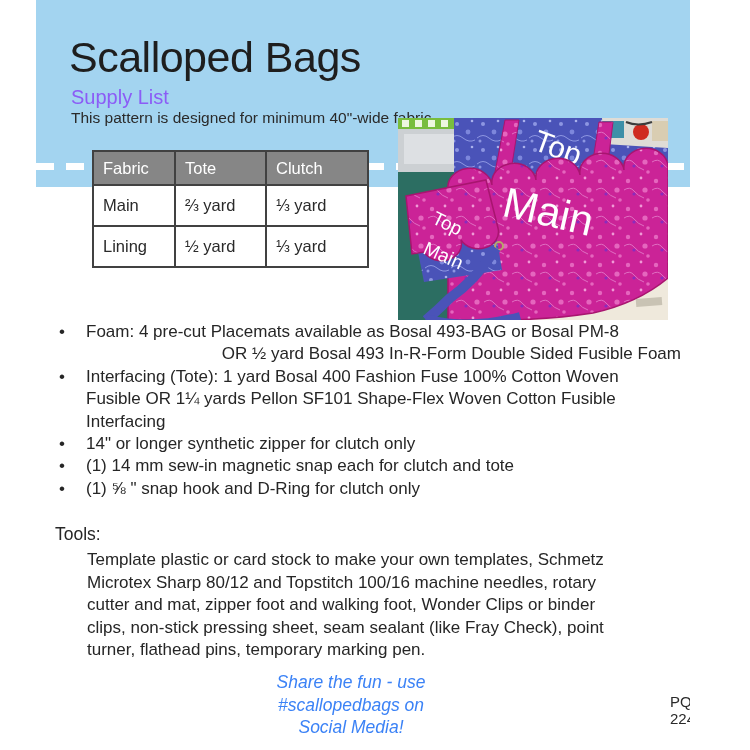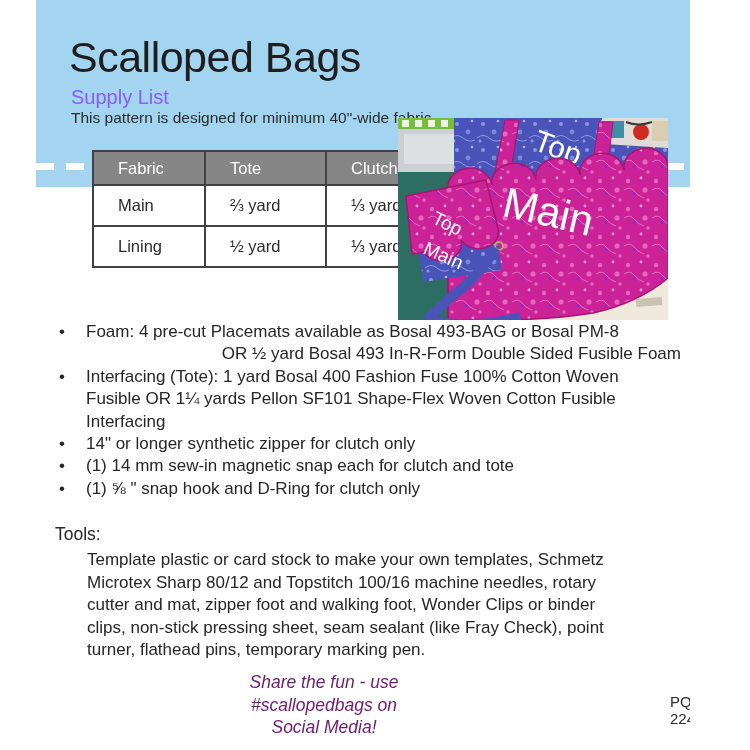--- a/index.html
+++ b/index.html
@@ -8,39 +8,39 @@
 
   .band{position:absolute;left:36px;top:0;width:679px;height:187px;background:#A3D4F0;}
   .dashes{position:absolute;left:36px;top:163px;width:679px;height:7px;
           background:repeating-linear-gradient(90deg,#ffffff 0 18px,rgba(255,255,255,0) 18px 30px);}
 
   .title{position:absolute;left:69px;top:33px;font-size:43px;color:#1e1e1e;letter-spacing:-0.5px;}
   .subtitle{position:absolute;left:71px;top:86px;font-size:20px;color:#8b5cf6;}
   .tagline{position:absolute;left:71px;top:109px;font-size:15.5px;color:#2a2a2a;}
 
   .supply-table{position:absolute;left:92px;top:150px;border-collapse:collapse;font-size:16.5px;color:#2a2a2a;}
-  .supply-table th,.supply-table td{border:2px solid #414141;text-align:left;padding:0 24px;font-weight:normal;}
+  .supply-table th,.supply-table td{border:2px solid #414141;text-align:left;padding:0 9px;font-weight:normal;}
   .supply-table th{background:#868686;color:#ffffff;height:32px;}
   .supply-table td{height:39px;background:#ffffff;}
   .supply-table tr.alt td{background:#D9D9D9;}
   .col-fabric{width:62px;} .col-tote{width:71px;margin-left:41px;} .col-clutch{width:82px;}
 
   .photo{position:absolute;left:398px;top:118px;width:270px;height:202px;}
 
   .supplies{position:absolute;left:56px;top:321px;width:625px;font-size:17px;line-height:22.4px;color:#262626;}
   .bullet{display:flex;}
   .bullet .dot{width:27px;padding-left:3px;}
   .bullet .lines{flex:1;}
   .indent{padding-left:17px;text-align:right;}
 
   .tools-heading{position:absolute;left:55px;top:524px;font-size:17.5px;color:#262626;}
   .tools-para{position:absolute;left:87px;top:549px;width:570px;font-size:17px;line-height:22.6px;color:#262626;}
 
-  .share{position:absolute;left:214px;top:671px;width:220px;text-align:center;
-         font-size:17.5px;line-height:22.5px;color:#701a75;font-style:italic;}
+  .share{position:absolute;left:241px;top:671px;width:220px;text-align:center;
+         font-size:17.5px;line-height:22.5px;color:#3b82f6;font-style:italic;}
   .code{position:absolute;left:670px;top:693px;font-size:15px;color:#2a2a2a;}
 </style>
 </head>
 <body>
 
 <div class="page">
 
   <div class="band"></div>
   <div class="dashes"></div>
 

